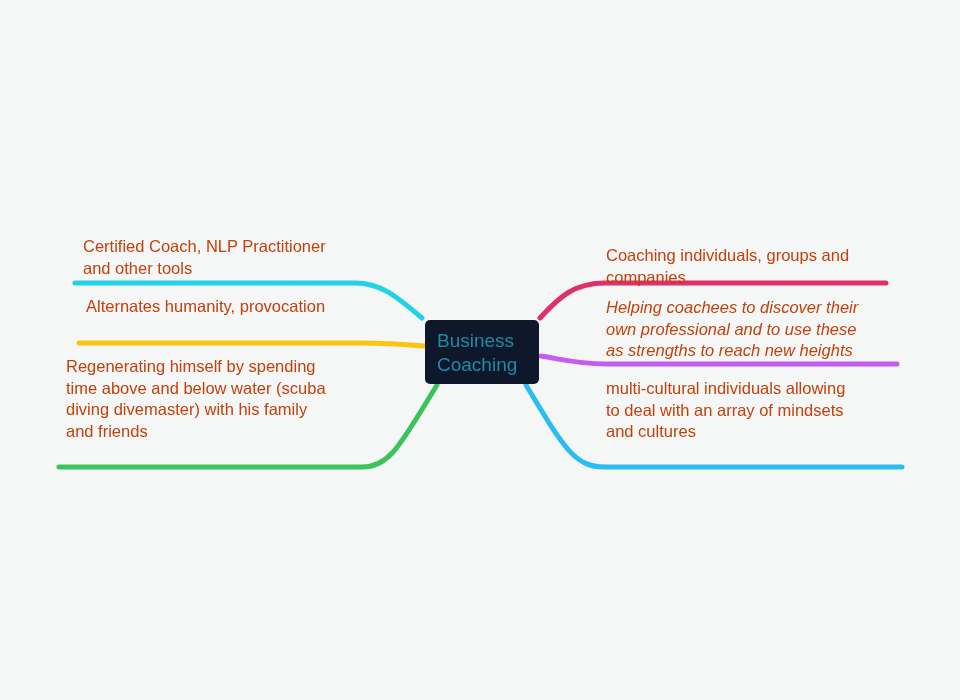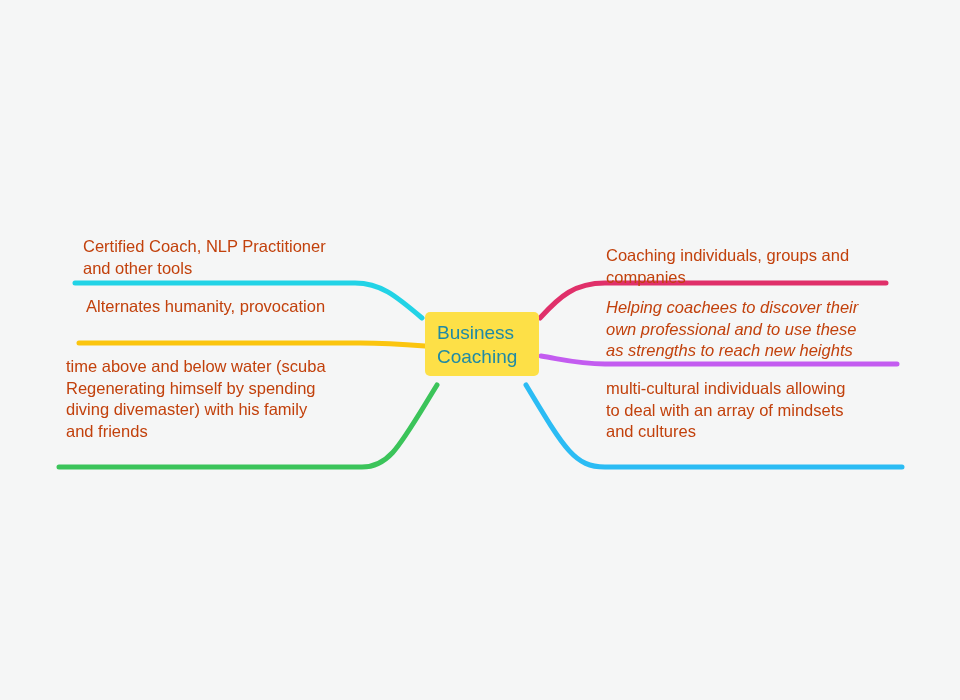--- a/index.html
+++ b/index.html
@@ -13,23 +13,23 @@
   svg.links { position: absolute; left: 0; top: 0; }
   .topic {
     position: absolute;
     color: #c2410c;
     font-size: 16.5px;
     line-height: 21.5px;
     white-space: nowrap;
   }
   .center {
     position: absolute;
-    left: 425px; top: 312px;
+    left: 425px; top: 320px;
     width: 114px; height: 64px;
-    background: #fde047;
+    background: #0f172a;
     border-radius: 5px;
     box-sizing: border-box;
     padding-top: 9px;
     padding-left: 12px;
   }
   .center span {
     display: block;
     color: #1f8aa5;
     font-size: 19px;
     line-height: 24px;
@@ -61,22 +61,22 @@
 <div class="topic" style="left:83px; top:236px;">
   <div>Certified Coach, NLP Practitioner</div>
   <div>and other tools</div>
 </div>
 
 <div class="topic" style="left:86px; top:296px;">
   <div>Alternates humanity, provocation</div>
 </div>
 
 <div class="topic" style="left:66px; top:356px;">
+  <div>Regenerating himself by spending</div>
   <div>time above and below water (scuba</div>
-  <div>Regenerating himself by spending</div>
   <div>diving divemaster) with his family</div>
   <div>and friends</div>
 </div>
 
 <div class="topic" style="left:606px; top:245px;">
   <div>Coaching individuals, groups and</div>
   <div>companies</div>
 </div>
 
 <div class="topic" style="left:606px; top:297px;font-style:italic;">

